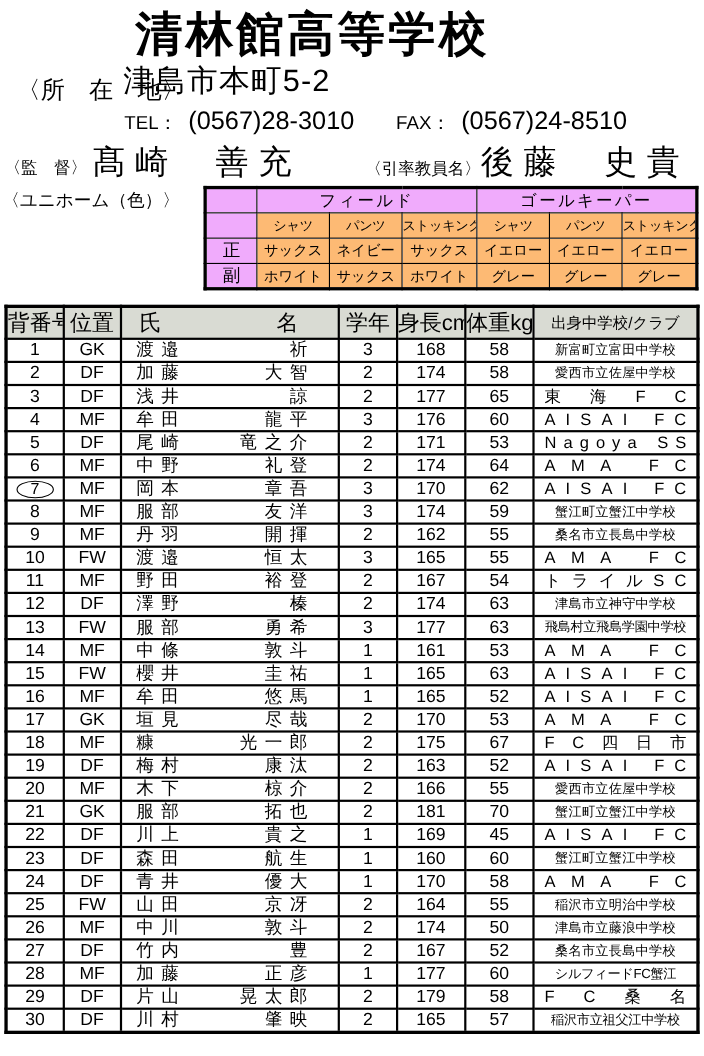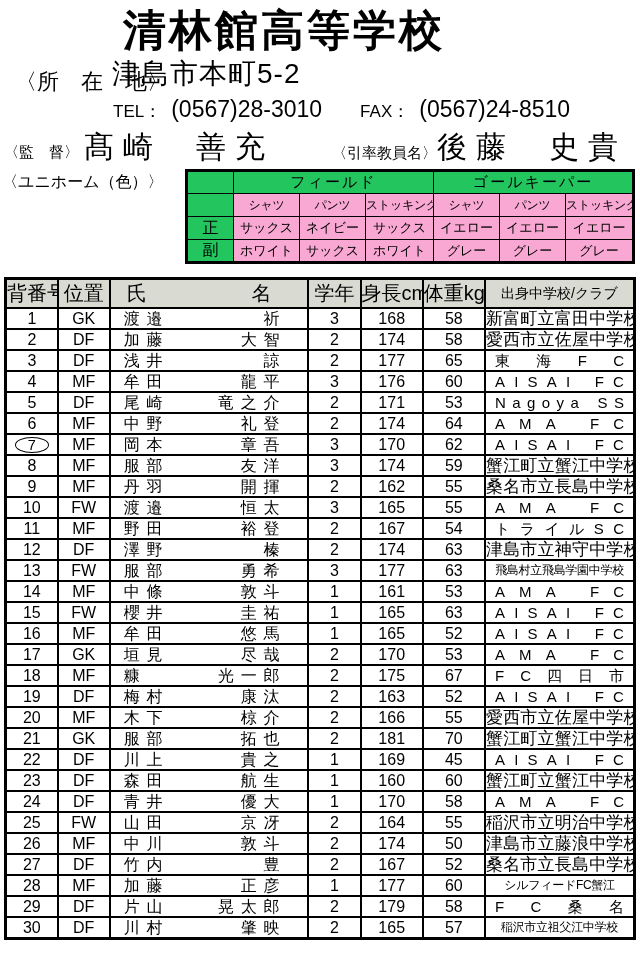--- a/index.html
+++ b/index.html
@@ -22,40 +22,40 @@
   .mgr-name { left:84px; top:127px; }
   .tch-label { left:332px; top:144px; }
   .tch-name { left:437px; top:127px; }
   .big-name { font-size:30px; display:flex; white-space:nowrap; }
   .big-name .fam { letter-spacing:0.30em; }
   .big-name .giv { letter-spacing:0.30em; margin-left:34px; }
   .uni-label { left:2px; top:172px; font-size:16px; }
 
   
   .uni-table { left:185px; top:169px; border-collapse:collapse; table-layout:fixed; width:447px; }
-  .uni-table td { border:1.5px solid #000; text-align:center; vertical-align:middle; height:23px; font-size:13px; background:#f9a8d4; overflow:hidden; white-space:nowrap; }
+  .uni-table td { border:1.5px solid #000; text-align:center; vertical-align:middle; height:23px; font-size:13px; background:#fdba74; overflow:hidden; white-space:nowrap; }
   .uni-table { border:3px solid #000; }
-  .uni-table .gray { background:#22c55e; }
+  .uni-table .gray { background:#f0abfc; }
   .uni-table .grp { font-size:15px; letter-spacing:2px; }
   .uni-table .rowlab { font-size:16px; }
   .uni-table .sub { font-size:12px; letter-spacing:-0.3px; }
 
   
   .roster { left:4px; top:277px; border-collapse:collapse; table-layout:fixed; width:632px; border:3px solid #000; }
   .roster td, .roster th { border:2px solid #000; text-align:center; vertical-align:middle; overflow:hidden; white-space:nowrap; font-weight:normal; }
   .roster thead th { background:#d9dbd3; height:23px; font-size:20px; }
   .roster tbody td { height:19.6px; font-size:16px; line-height:19px; }
   .roster .name-h { padding:0 36px 0 16px; }
   .roster .name-h .flexsb, .namewrap { display:flex; justify-content:space-between; align-items:center; }
   .namewrap { padding:0 28px 0 13px; height:100%; }
   .namewrap .fam, .namewrap .giv { letter-spacing:0.42em; margin-right:-0.42em; font-size:16px; }
   .circle { display:inline-flex; align-items:center; justify-content:center; width:34px; height:16px; border:1.6px solid #000; border-radius:50%; font-size:14.5px; line-height:14px; }
   .clubwrap { display:flex; justify-content:space-between; align-items:center; padding:0 9px; height:100%; font-size:15px; }
   .clubwrap .sp { display:inline-block; width:6px; }
-  .school { font-size:17px; letter-spacing:0.2px; }
+  .school { font-size:12px; letter-spacing:0.2px; }
   .school.cond { font-size:12px; letter-spacing:-0.3px; }
 </style>
 </head>
 <body>
 
 <div class="abs title">清林館高等学校</div>
 
 <div class="abs addr-label">〈所　在　地〉</div>
 <div class="abs addr-value">津島市本町5-2</div>
 

